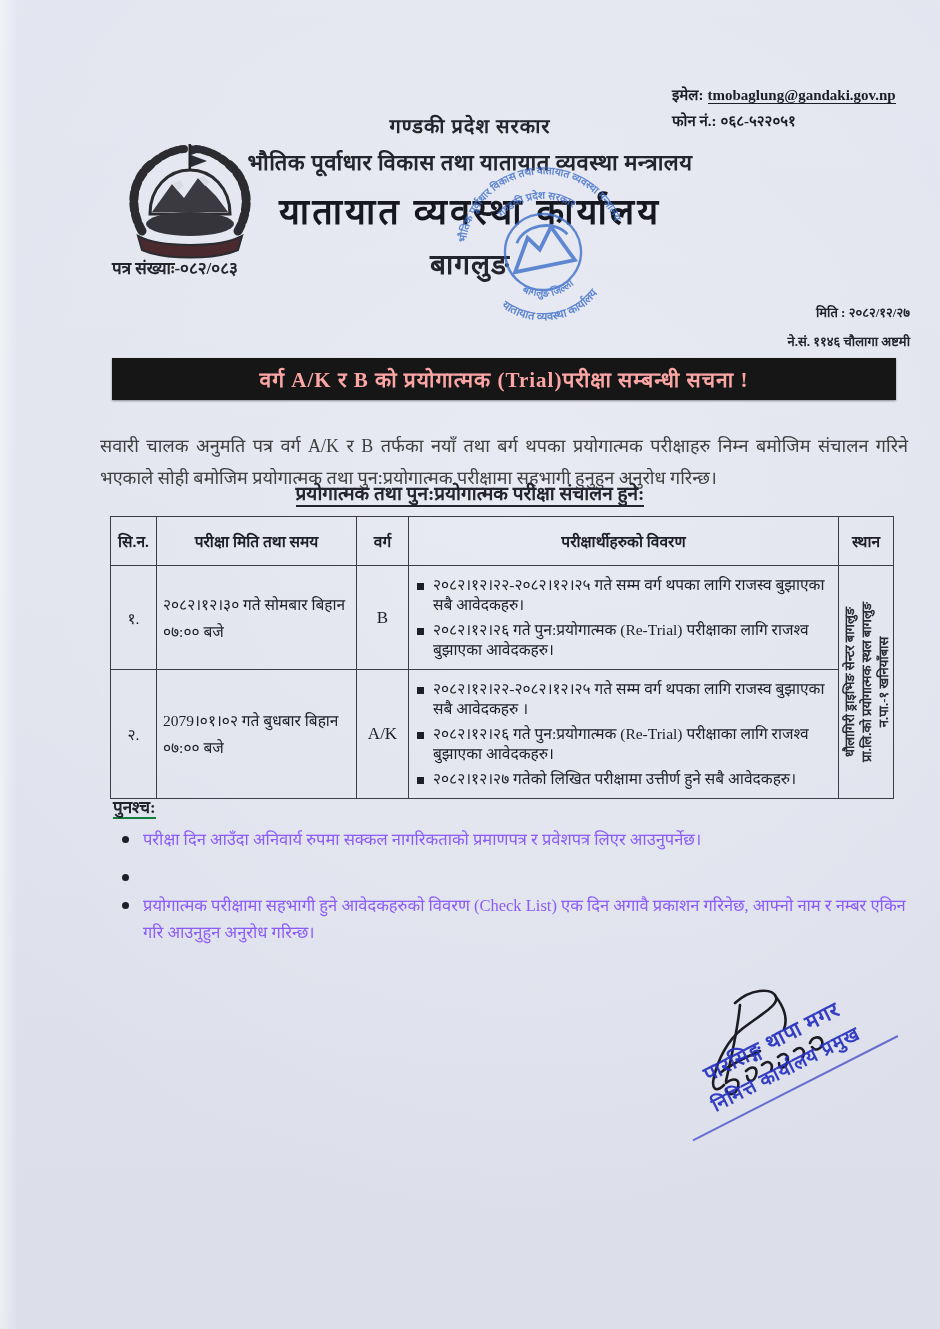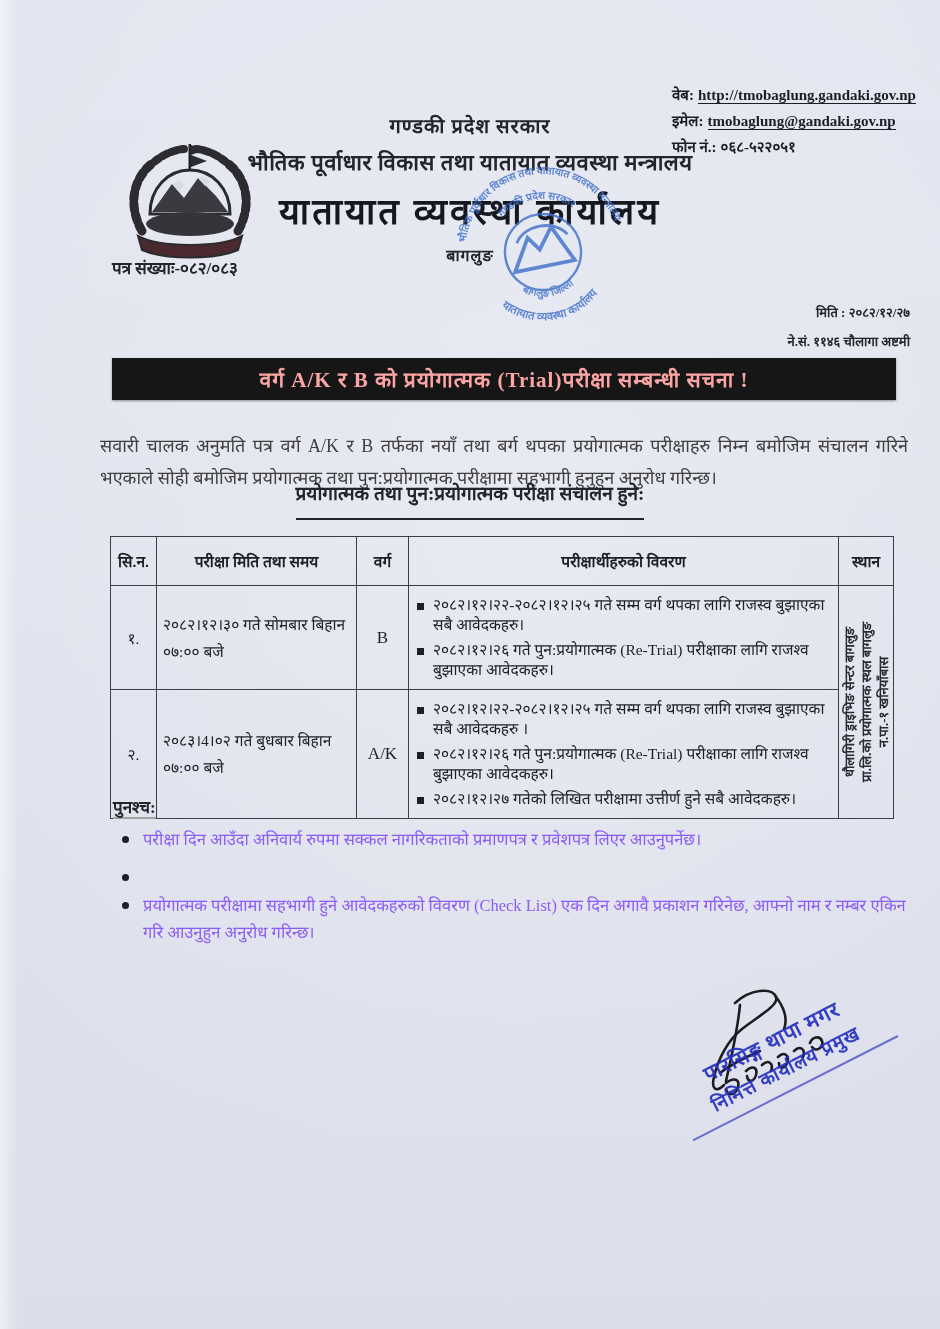--- a/index.html
+++ b/index.html
@@ -20,62 +20,62 @@
   
   .contact{position:absolute;top:82px;right:18px;width:250px;font-size:15px;font-weight:bold;line-height:26px;color:#1c1d26;}
   .contact .row{white-space:nowrap;}
   .contact .lbl{margin-right:4px;}
   .contact .und{border-bottom:1.5px solid #1c1d26;font-family:"Liberation Serif",serif;}
   
   .hdr{position:absolute;left:0;top:112px;width:100%;text-align:center;}
   .hdr .gov{font-size:20px;font-weight:bold;letter-spacing:1px;}
   .hdr .ministry{font-size:22px;font-weight:bold;margin-top:7px;letter-spacing:0.5px;}
   .hdr .office{font-size:36px;font-weight:bold;margin-top:10px;letter-spacing:3px;color:#17181f;}
-  .hdr .district{font-size:16px;font-weight:bold;margin-top:9px;letter-spacing:1px;}
+  .hdr .district{font-size:28px;font-weight:bold;margin-top:9px;letter-spacing:1px;}
   
   .emblem{position:absolute;left:120px;top:136px;width:140px;height:130px;}
   
   .stamp-top{position:absolute;left:448px;top:152px;width:190px;height:200px;opacity:0.8;transform:rotate(-8deg);}
   
   .refno{position:absolute;left:112px;top:256px;font-size:17px;font-weight:bold;}
   .dateblk{position:absolute;right:30px;top:298px;text-align:right;font-size:13px;font-weight:bold;line-height:29px;}
   
   .banner{
     position:absolute;left:112px;top:358px;width:784px;height:42px;
     background:#161616;color:#fca5a5;display:flex;align-items:center;justify-content:center;
     font-size:21px;font-weight:bold;letter-spacing:1px;
     box-shadow:0 1px 2px rgba(0,0,0,0.4);
   }
   
   .intro{position:absolute;left:100px;top:430px;width:808px;font-size:18px;line-height:32px;text-align:justify;color:#404040;}
   
   .tbl-title{position:absolute;left:0;top:480px;width:100%;text-align:center;font-size:19px;font-weight:bold;}
-  .tbl-title span{border-bottom:2px solid #23242c;padding-bottom:14px;}
+  .tbl-title span{border-bottom:2px solid #23242c;padding-bottom:1px;}
   
   table.sched{
-    position:absolute;left:110px;top:536px;width:721px;border-collapse:collapse;
+    position:absolute;left:110px;top:516px;width:721px;border-collapse:collapse;
     font-size:15.5px;color:#1d1e26;table-layout:fixed;
   }
   table.sched th, table.sched td{border:1.4px solid #3c3d46;padding:4px 6px;vertical-align:middle;}
   table.sched th{font-weight:bold;font-size:15.5px;height:40px;}
   td.sn{text-align:center;width:46px;}
   td.dt{width:200px;padding-left:12px;line-height:27px;}
   td.cat{text-align:center;width:52px;font-family:"Liberation Serif",serif;font-size:17px;}
   td.det{width:430px;padding:8px 6px 8px 10px;}
   td.loc{width:55px;position:relative;}
   .detitem{display:flex;align-items:flex-start;margin:5px 0;line-height:20px;}
   .sqb{width:7px;height:7px;background:#1d1e26;margin:8px 9px 0 2px;flex:0 0 auto;}
   .locinner{
     position:absolute;left:50%;top:50%;width:230px;
     transform:translate(-50%,-50%) rotate(-90deg);
     text-align:center;font-size:13px;line-height:17px;font-weight:bold;color:#2a2b33;
   }
   
   .ps-title{position:absolute;left:113px;top:795px;font-size:17px;font-weight:bold;}
-  .ps-title span{border-bottom:2px solid #a3a3a3;}
+  .ps-title span{border-bottom:2px solid #15803d;}
   .ps-list{position:absolute;left:118px;top:826px;width:790px;}
   .ps-item{display:flex;align-items:flex-start;margin-bottom:11px;font-size:16.5px;line-height:27px;color:#8b5cf6;}
   .dot{width:7px;height:7px;border-radius:50%;background:#1d1e26;margin:10px 14px 0 4px;flex:0 0 auto;}
   
   .sigblk{position:absolute;left:640px;top:985px;width:280px;height:200px;}
   .sig-svg{position:absolute;left:40px;top:0;}
   .stamp-sig{
     position:absolute;left:38px;top:92px;width:230px;
     transform:rotate(-27deg);transform-origin:left center;
     color:#2531c0;font-weight:bold;text-align:center;opacity:0.92;
@@ -83,23 +83,20 @@
   .stamp-sig .l1{font-size:21px;letter-spacing:1px;}
   .stamp-sig .l2{font-size:19px;letter-spacing:1px;margin-top:4px;}
   .stamp-sig .rule{height:2px;background:#2531c0;margin-top:8px;opacity:0.7;}
 </style>
 </head>
 <body>
 
 <div class="paper-shade"></div>
 
 <div class="contact">
-  <div class="row">
-    <span class="lbl">वेब:</span><span class="und">http://tmobaglung.gandaki.gov.np</span>
-  </div>
   <div class="row">
     <span class="lbl">इमेल:</span><span class="und">tmobaglung@gandaki.gov.np</span>
   </div>
   <div class="row">
     <span class="lbl">फोन नं.:</span><span>०६८-५२२०५१</span>
   </div>
 </div>
 
 <div class="emblem">
   <svg width="140" height="130" viewBox="0 0 140 130">
@@ -208,21 +205,21 @@
     <td class="loc" rowspan="2">
       <div class="locinner">
         <div>धौलागिरी ड्राइभिङ सेन्टर बागलुङ</div>
         <div>प्रा.लि.को प्रयोगात्मक स्थल बागलुङ</div>
         <div>न.पा.-१ खनियाँबास</div>
       </div>
     </td>
   </tr>
   <tr style="height:112px;">
     <td class="sn">२.</td>
-    <td class="dt">२०८३।4।०२ गते बुधबार बिहान ०७:०० बजे</td>
+    <td class="dt">2079।०१।०२ गते बुधबार बिहान ०७:०० बजे</td>
     <td class="cat">A/K</td>
     <td class="det">
       <div class="detitem">
             <div class="sqb"></div>
             <span>२०८२।१२।२२-२०८२।१२।२५ गते सम्म वर्ग थपका लागि राजस्व बुझाएका सबै आवेदकहरु ।</span>
           </div>
       <div class="detitem">
             <div class="sqb"></div>
             <span>२०८२।१२।२६ गते पुन:प्रयोगात्मक (Re-Trial) परीक्षाका लागि राजश्व बुझाएका आवेदकहरु।</span>
           </div>

